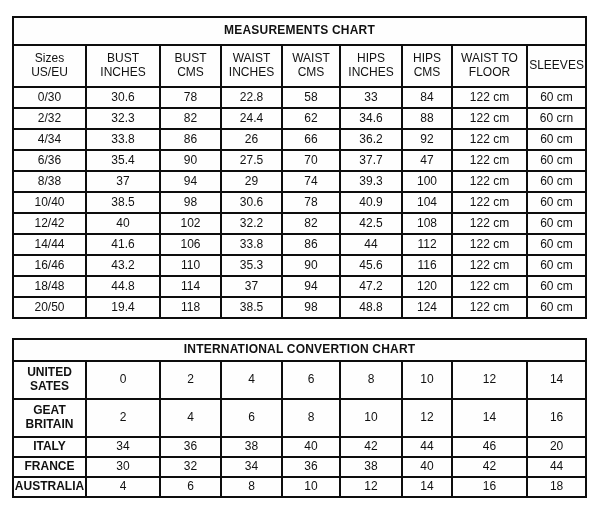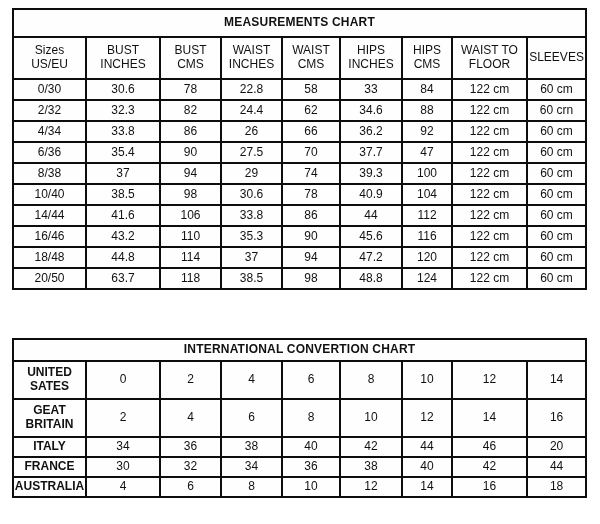--- a/index.html
+++ b/index.html
@@ -26,21 +26,21 @@
     border: 2px solid #0d0d0d;
   }
   .chart-table th, .chart-table td {
     padding: 0;
     text-align: center;
     vertical-align: middle;
     font-size: 12px;
     line-height: 1.15;
     overflow: hidden;
   }
-  #measurements-table { top: 8px; }
+  #measurements-table { top: 16px; }
   #conversion-table   { top: 338px; }
 
   .title-cell {
     height: 26px;
     font-size: 14px;
     font-weight: 700;
     letter-spacing: 0.2px;
   }
   .header-row th {
     height: 40px;
@@ -159,20 +159,31 @@
         <td>38.5</td>
         <td>98</td>
         <td>30.6</td>
         <td>78</td>
         <td>40.9</td>
         <td>104</td>
         <td>122 cm</td>
         <td>60 cm</td>
       </tr>
       <tr class="data-row">
+        <td>12/42</td>
+        <td>40</td>
+        <td>102</td>
+        <td>32.2</td>
+        <td>82</td>
+        <td>42.5</td>
+        <td>108</td>
+        <td>122 cm</td>
+        <td>60 cm</td>
+      </tr>
+      <tr class="data-row">
         <td>14/44</td>
         <td>41.6</td>
         <td>106</td>
         <td>33.8</td>
         <td>86</td>
         <td>44</td>
         <td>112</td>
         <td>122 cm</td>
         <td>60 cm</td>
       </tr>
@@ -193,21 +204,21 @@
         <td>114</td>
         <td>37</td>
         <td>94</td>
         <td>47.2</td>
         <td>120</td>
         <td>122 cm</td>
         <td>60 cm</td>
       </tr>
       <tr class="data-row">
         <td>20/50</td>
-        <td>63.7</td>
+        <td>19.4</td>
         <td>118</td>
         <td>38.5</td>
         <td>98</td>
         <td>48.8</td>
         <td>124</td>
         <td>122 cm</td>
         <td>60 cm</td>
       </tr>
     </tbody>
 </table>

